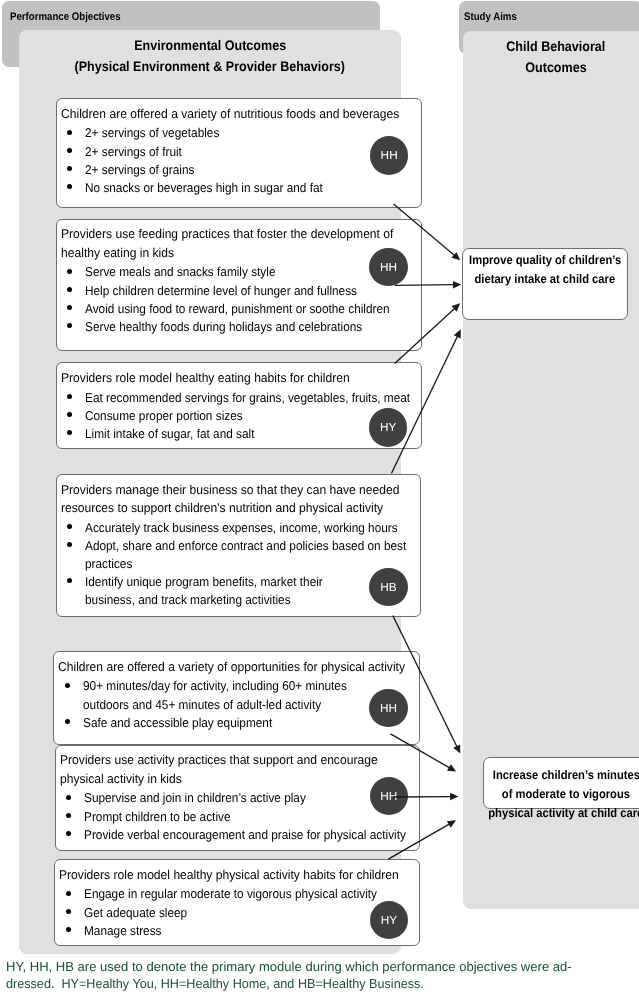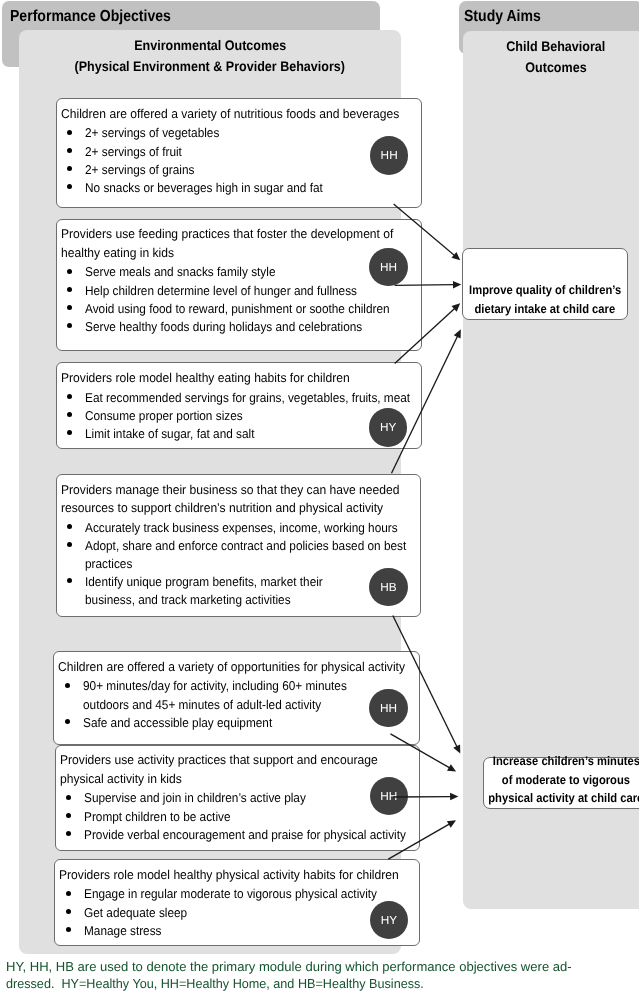--- a/index.html
+++ b/index.html
@@ -13,21 +13,21 @@
   }
   #stage{position:absolute;left:0;top:0;width:639px;height:992px;overflow:hidden;background:#fff;}
 
   
   .cond{display:inline-block;transform:scaleX(var(--sx,1));transform-origin:0 50%;white-space:nowrap;}
   .condc{display:inline-block;transform:scaleX(var(--sx,1));transform-origin:50% 50%;white-space:nowrap;}
   *{-webkit-font-smoothing:antialiased;}
 
   .hdr-tab{position:absolute;background:#c1c1c1;border-radius:7px;}
   .hdr-tab .lbl{
-    position:absolute;top:7.5px;font-weight:bold;font-size:16px;line-height:16px;color:#000;
+    position:absolute;top:7.5px;font-weight:bold;font-size:11px;line-height:16px;color:#000;
   }
 
   .panel{position:absolute;background:#e0e0e0;border-radius:8px;}
   .panel-title{position:absolute;left:0;right:0;text-align:center;line-height:20.2px;}
   .panel-title .ln{
     display:block;font-weight:bold;font-size:13.9px;line-height:inherit;color:#000;
   }
 
   .obox{
     position:absolute;background:#ffffff;
@@ -42,21 +42,21 @@
 
   .badge{
     position:absolute;width:38.5px;height:38.5px;border-radius:50%;
     background:#404040;color:#fff;font-size:11.8px;
     display:flex;align-items:center;justify-content:center;
   }
 
   .aimbox{
     position:absolute;background:#ffffff;border:1px solid #6e6e6e;
     border-radius:7px;box-sizing:border-box;
-    display:flex;flex-direction:column;align-items:center;justify-content:flex-end;
+    display:flex;flex-direction:column;align-items:center;justify-content:flex-start;
     padding-top:var(--ty,0px);
   }
   .aimbox .ln{display:block;font-weight:bold;font-size:12.4px;line-height:18.9px;color:#000;text-align:center;}
 
   #arrows{position:absolute;left:0;top:0;width:639px;height:992px;pointer-events:none;}
 
   #footnote{position:absolute;}
   #footnote .ln{display:block;color:#14532d;font-size:13px;line-height:17.9px;}
   #footnote .cond{white-space:pre;}
 </style>

